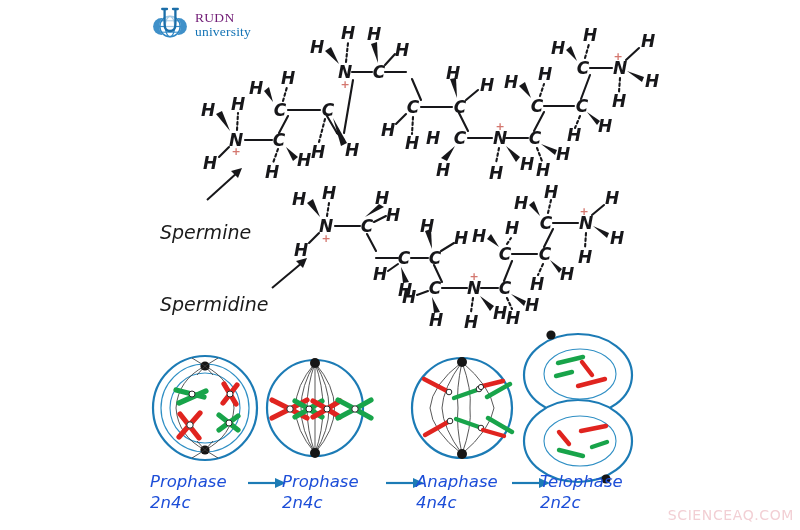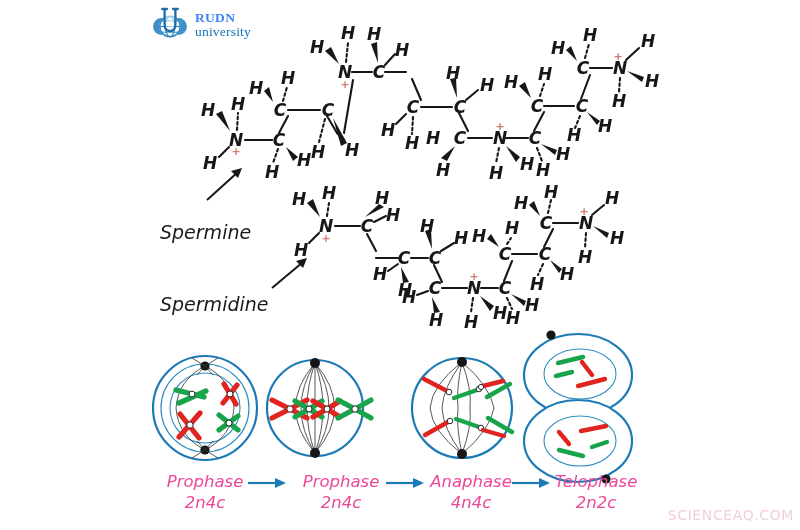--- a/index.html
+++ b/index.html
@@ -8,41 +8,40 @@
     background:#ffffff;
     font-family:"Liberation Sans", sans-serif;
     position:relative;
     overflow:hidden;
   }
   #stage{position:absolute;left:0;top:0;width:800px;height:530px;}
   svg.layer{position:absolute;left:0;top:0;width:800px;height:530px;overflow:visible;}
 
   .logo-wrap{position:absolute;left:152px;top:6px;display:flex;align-items:center;gap:7px;}
   .logo-text{line-height:1.02;}
-  .logo-text .l1{font-family:"Liberation Serif",serif;font-size:13.5px;font-weight:bold;color:#3b82f6;letter-spacing:.3px;}
+  .logo-text .l1{font-family:"Liberation Serif",serif;font-size:13.5px;font-weight:normal;color:#701a75;letter-spacing:.3px;}
   .logo-text .l2{font-family:"Liberation Serif",serif;font-size:13.5px;color:#1273b5;letter-spacing:.2px;}
 
   .molname{
     position:absolute;
     font-family:"DejaVu Sans", sans-serif;
     font-style:italic;
     font-size:19px;
     color:#1a1a1a;
     white-space:nowrap;
   }
   #label-spermine{left:160px;top:221px;}
   #label-spermidine{left:160px;top:293px;}
 
   .phase-label{
     position:absolute;
-    text-align:center;
     font-family:"DejaVu Sans", sans-serif;
     font-style:italic;
     font-size:16.5px;
-    color:#ec4899;
+    color:#1d4ed8;
     line-height:1.25;
     white-space:nowrap;
   }
   .phase-label .ln2{display:block;}
 
   .watermark{
     position:absolute;right:6px;bottom:7px;
     font-family:"DejaVu Sans", sans-serif;
     font-size:14px;letter-spacing:.6px;
     color:#f2cfd4;

